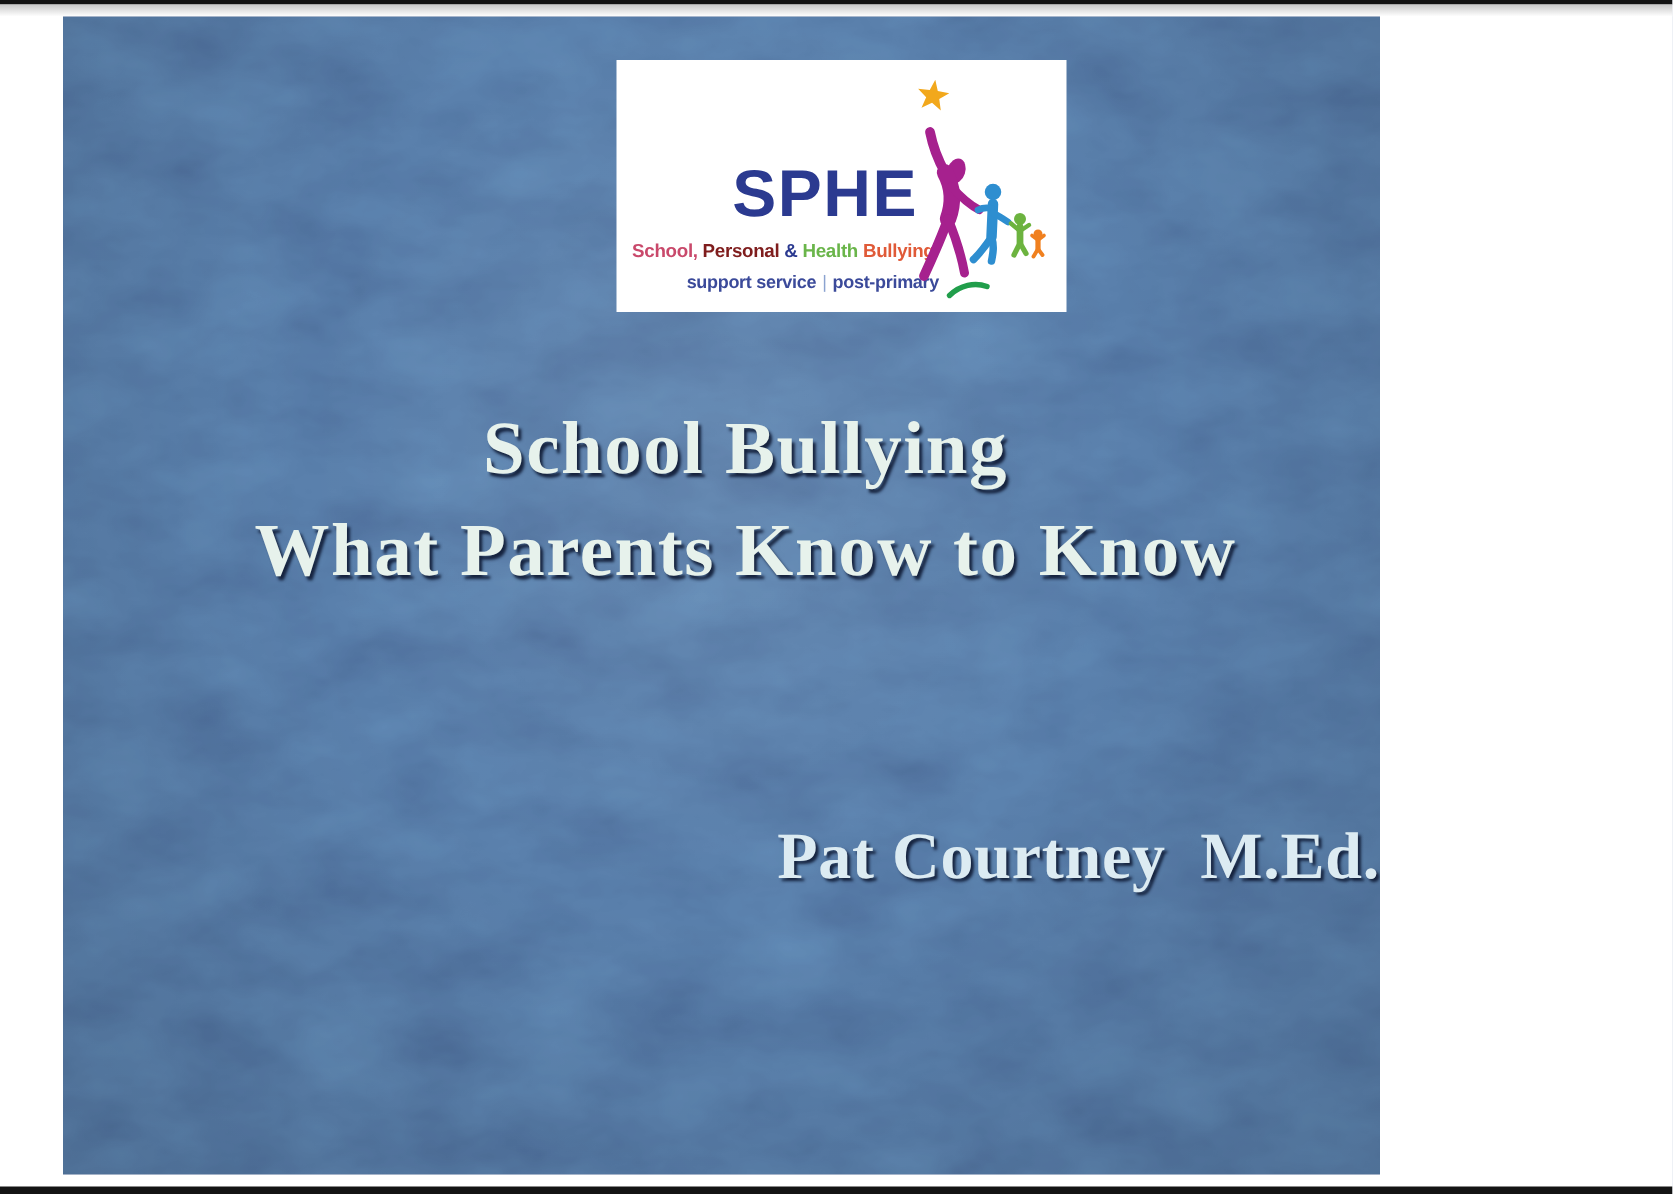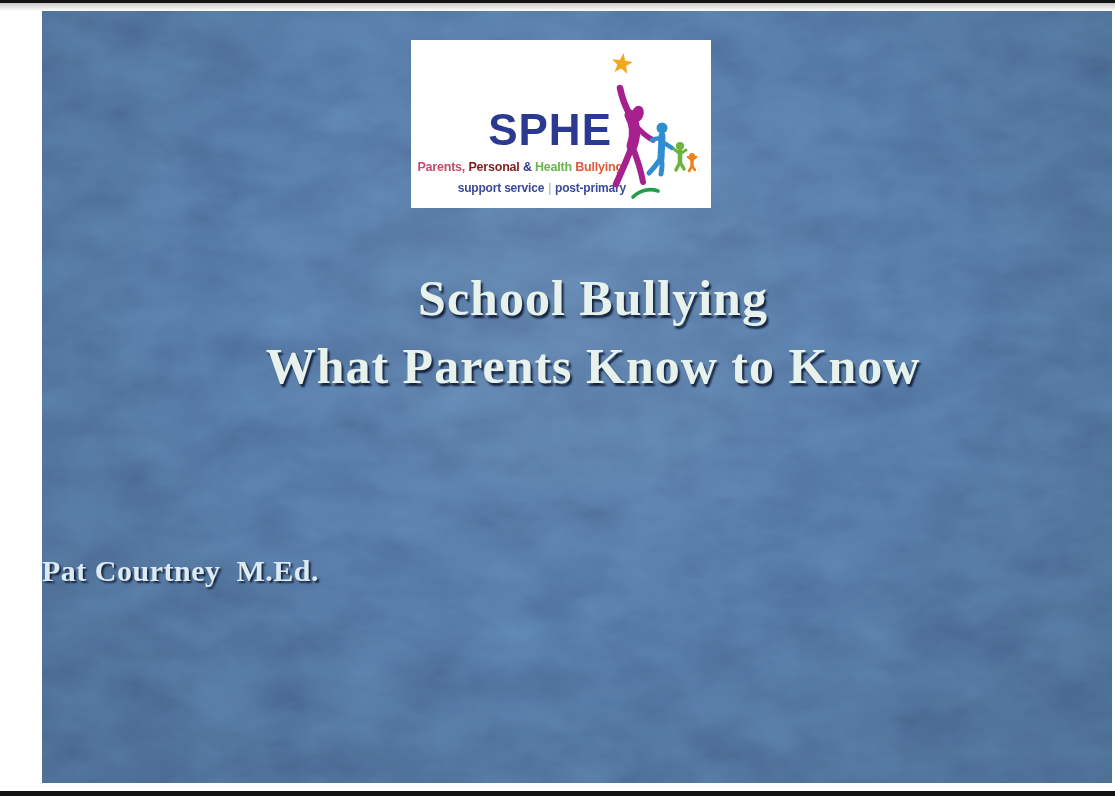--- a/index.html
+++ b/index.html
@@ -8,21 +8,21 @@
     position: relative; width: 1115px; height: 796px;
     background: #ffffff;
     font-family: "Liberation Sans", sans-serif;
   }
   .top-bar { position: absolute; top: 0; left: 0; width: 100%; height: 3px; }
   .top-fade { position: absolute; top: 3px; left: 0; width: 100%; height: 8px;
     background: linear-gradient(#c9c9c9, #ffffff); }
   .bottom-bar { position: absolute; bottom: 0; left: 0; width: 100%; height: 5px; }
 
   .slide {
-    position: absolute; left: 42px; top: 11px; width: 1070px; height: 772px;
+    position: absolute; left: 42px; top: 11px; width: 878px; height: 772px;
     overflow: hidden;
   }
   .slide::before {
     content: ''; position: absolute; inset: 0; z-index: 1; pointer-events: none;
     background: radial-gradient(ellipse at 50% 38%,
       rgba(255,255,255,0.07) 0%, rgba(0,0,0,0) 45%, rgba(0,0,0,0.12) 100%);
   }
   .texture { position: absolute; inset: 0; width: 100%; height: 100%; z-index: 0;
     opacity: 0.38; mix-blend-mode: overlay; }
 
@@ -51,23 +51,23 @@
   .title {
     position: absolute; left: 0; top: 253px; width: 100%; z-index: 2;
     text-align: center;
     font-family: "Liberation Serif", serif; font-weight: 700;
     font-size: 50px; line-height: 68px; letter-spacing: 1px;
     text-shadow: 2px 3px 2px rgba(13, 23, 48, 0.88);
     margin-left: 16px;
   }
   .presenter {
     position: absolute; left: 0; top: 540px; width: 100%; z-index: 2;
-    text-align: left; white-space: pre;
+    text-align: right; white-space: pre;
     font-family: "Liberation Serif", serif; font-weight: 700;
-    font-size: 30px; line-height: 40px; letter-spacing: 0.5px;
+    font-size: 44px; line-height: 40px; letter-spacing: 0.5px;
     text-shadow: 2px 2px 2px rgba(13, 23, 48, 0.88);
   }
 </style>
 </head>
 <body>
 
 <div class="page">
 
   <div class="top-bar" style="background-color: rgb(20, 20, 20);"></div>
   <div class="top-fade"></div>
@@ -79,21 +79,21 @@
         <feTurbulence type="fractalNoise" baseFrequency="0.014 0.024" numOctaves="4" seed="11" stitchTiles="stitch"></feTurbulence>
         <feColorMatrix type="matrix" values="0.33 0.33 0.33 0 0  0.33 0.33 0.33 0 0  0.33 0.33 0.33 0 0  0 0 0 0 1"></feColorMatrix>
       </filter>
       <rect width="100%" height="100%" filter="url(#denim)"></rect>
     </svg>
 
     <div class="logo-box" style="background-color: rgb(255, 255, 255);">
 
       <div class="sphe" style="color: rgb(43, 58, 144);">SPHE</div>
 
-      <div class="tagline"><span style="color: rgb(201, 73, 107);">Parents, </span><span style="color: #7f1d1d;">Personal </span><span style="color: rgb(43, 58, 144);">&amp; </span><span style="color: rgb(106, 181, 74); text-align: center;">Health </span><span style="color: rgb(224, 90, 56);">Bullying</span></div>
+      <div class="tagline"><span style="color: rgb(201, 73, 107);">School, </span><span style="color: #7f1d1d;">Personal </span><span style="color: rgb(43, 58, 144);">&amp; </span><span style="color: rgb(106, 181, 74); text-align: center;">Health </span><span style="color: rgb(224, 90, 56);">Bullying</span></div>
 
       <div class="service" style="color: rgb(59, 74, 154);"><span>support service</span><span class="sep" style="color: rgb(139, 163, 208);">|</span><span>post-primary</span></div>
 
       <svg class="figures" viewBox="0 0 100 155">
         <polygon transform="rotate(8 18 16)" points="18,5 20.7,12.3 28.5,12.6 22.4,17.4 24.5,24.9 18,20.6 11.5,24.9 13.6,17.4 7.5,12.6 15.3,12.3" fill="#f2a81c"></polygon>
         <g stroke-linecap="round" fill="#a6218e" stroke="#a6218e">
           <ellipse cx="33.5" cy="66" rx="6" ry="8.5" stroke="none" transform="rotate(18 33.5 66)"></ellipse>
           <path d="M 16 40 C 18 50, 21 58, 26 67" stroke-width="6.5" fill="none"></path>
           <path d="M 26 67 C 31 76, 32 87, 28 98" stroke-width="11" fill="none"></path>
           <path d="M 28 98 C 23 112, 17 125, 12 136" stroke-width="6.5" fill="none"></path>

